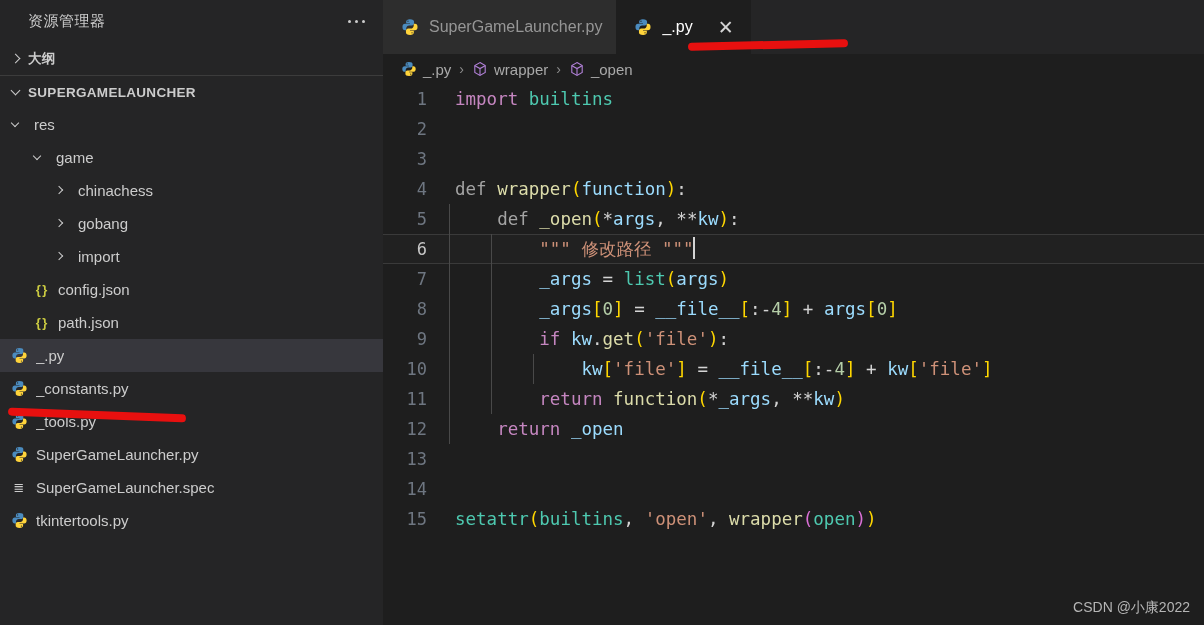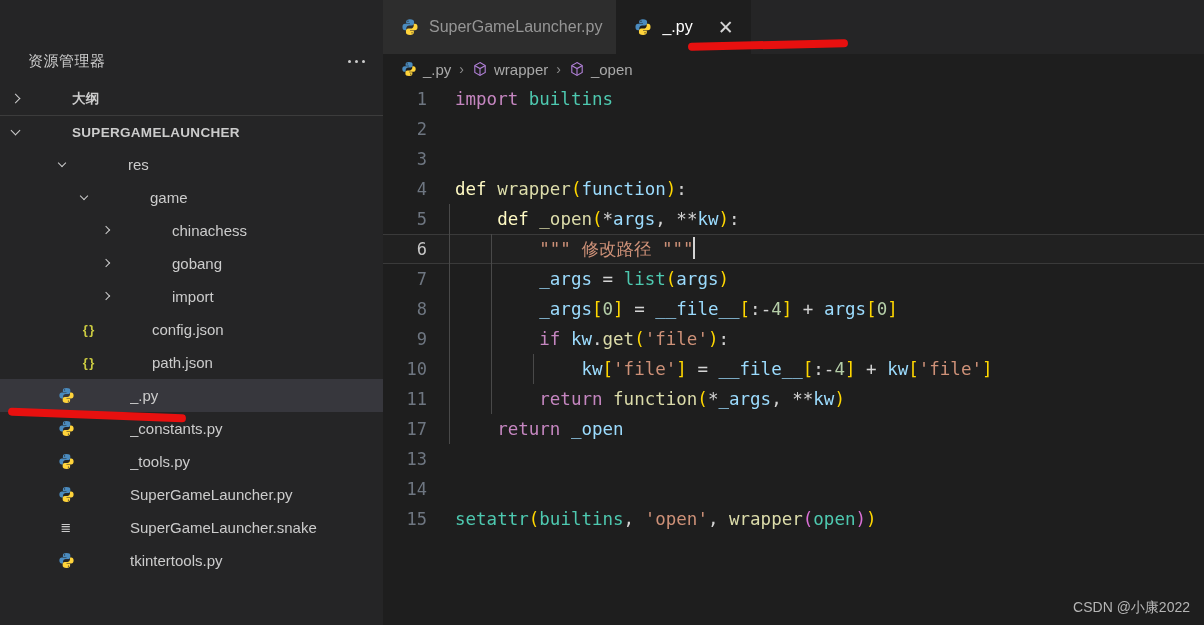--- a/index.html
+++ b/index.html
@@ -18,21 +18,20 @@
     background: #252526;
     flex: 0 0 383px;
     position: relative;
     overflow: hidden;
   }
   .sb-title-row {
     height: 42px;
     display: flex; align-items: center;
     padding: 0 12px 0 28px;
     color: #bbbbbb;
-    margin-top: 40px;
   }
   .sb-title {
     font-size: 15px;
     letter-spacing: .5px;
     flex: 1;
     color: #cccccc;
   }
   .sb-dots {
     display: flex; gap: 4px; align-items: center;
     padding: 6px 6px;
@@ -41,21 +40,20 @@
   .sb-dots i { width: 3px; height: 3px; background: #cccccc; border-radius: 50%; display: block; }
 
   .section-head {
     height: 33px;
     display: flex; align-items: center;
     font-size: 13.5px; font-weight: bold;
     color: #cccccc;
     padding-left: 8px;
     letter-spacing: .3px;
     cursor: pointer;
-    gap: 44px;
   }
   .section-head.border-top { border-top: 1px solid #3c3c3c; }
   .chev {
     width: 16px; height: 16px;
     flex: 0 0 16px;
     margin-right: 4px;
     position: relative;
   }
   .chev::before {
     content: "";
@@ -73,21 +71,20 @@
   .chev.sm::before { width: 5px; height: 5px; border-width: 1.2px; }
 
   .tree { padding-top: 0px; }
   .row {
     height: 33px;
     display: flex; align-items: center;
     font-size: 15px;
     color: #cccccc;
     cursor: pointer;
     white-space: nowrap;
-    gap: 47px;
   }
   .row.selected { background: #37373d; }
   .row .ind { flex: 0 0 auto; }
   .icon-slot {
     width: 22px; height: 22px;
     flex: 0 0 22px;
     display: flex; align-items: center; justify-content: center;
     margin-right: 6px;
   }
   .label { overflow: hidden; text-overflow: ellipsis; }
@@ -181,21 +178,21 @@
   
   .guide {
     position: absolute;
     width: 1px;
     background: #494949;
     top: 0; bottom: 0;
   }
 
   
   .kw   { color: #C586C0; }   
-  .kw2  { color: #fef9c3; }   
+  .kw2  { color: #a3a3a3; }   
   .fn   { color: #DCDCAA; }   
   .cls  { color: #4EC9B0; }   
   .var  { color: #9CDCFE; }   
   .str  { color: #CE9178; }   
   .num  { color: #B5CEA8; }   
   .op   { color: #D4D4D4; }   
   .p1   { color: #FFD700; }   
   .p2   { color: #DA70D6; }   
 
   .cursor {
@@ -339,21 +336,21 @@
               <path fill="#FFD43B" d="M8.1 15c2.2 0 3.3-.8 3.3-2.2v-1.5H8v-.5h4.4c1.4 0 2.3-.9 2.3-2.8S13.8 5.2 12.4 5.2h-1.1v1.6c0 1.4-1.2 2.6-2.6 2.6H6.4c-1.1 0-2 .9-2 2v1.4C4.4 14.2 5.5 15 8.1 15zm1.7-1.2c-.3 0-.6-.3-.6-.6s.3-.6.6-.6.6.3.6.6-.3.6-.6.6z"></path>
             </svg>
           </span>
           <span class="label">SuperGameLauncher.py</span>
         </div>
         <div class="row">
           <span class="ind" style="width: 8px;"></span>
           <span class="icon-slot">
             <span class="spec-ic">≣</span>
           </span>
-          <span class="label">SuperGameLauncher.snake</span>
+          <span class="label">SuperGameLauncher.spec</span>
         </div>
         <div class="row">
           <span class="ind" style="width: 8px;"></span>
           <span class="icon-slot">
             <svg width="17" height="17" viewBox="0 0 16 16">
               <path fill="#4B8BBE" d="M7.9 1C5.7 1 4.6 1.8 4.6 3.2v1.5h3.4v.5H3.6C2.2 5.2 1.3 6.1 1.3 8s.9 2.8 2.3 2.8h1.1V9.2c0-1.4 1.2-2.6 2.6-2.6h2.3c1.1 0 2-.9 2-2V3.2C11.6 1.8 10.5 1 7.9 1zM6.2 2.2c.3 0 .6.3.6.6s-.3.6-.6.6-.6-.3-.6-.6.3-.6.6-.6z"></path>
               <path fill="#FFD43B" d="M8.1 15c2.2 0 3.3-.8 3.3-2.2v-1.5H8v-.5h4.4c1.4 0 2.3-.9 2.3-2.8S13.8 5.2 12.4 5.2h-1.1v1.6c0 1.4-1.2 2.6-2.6 2.6H6.4c-1.1 0-2 .9-2 2v1.4C4.4 14.2 5.5 15 8.1 15zm1.7-1.2c-.3 0-.6-.3-.6-.6s.3-.6.6-.6.6.3.6.6-.3.6-.6.6z"></path>
             </svg>
           </span>
           <span class="label">tkintertools.py</span>
@@ -423,21 +420,21 @@
         <div class="line"><span class="ln">2</span><span class="code"></span></div>
         <div class="line"><span class="ln">3</span><span class="code"></span></div>
         <div class="line"><span class="ln">4</span><span class="code"><span class="kw2">def</span> <span class="fn">wrapper</span><span class="p1">(</span><span class="var">function</span><span class="p1">)</span><span class="op">:</span></span></div>
         <div class="line"><span class="ln">5</span><span class="code"><span class="guide" style="left:0px"></span>    <span class="kw2">def</span> <span class="fn">_open</span><span class="p1">(</span><span class="op">*</span><span class="var">args</span><span class="op">,</span> <span class="op">*</span><span class="op">*</span><span class="var">kw</span><span class="p1">)</span><span class="op">:</span></span></div>
         <div class="line current"><span class="ln">6</span><span class="code"><span class="guide" style="left:0px"></span><span class="guide" style="left:42.2px"></span>        <span class="str">""" 修改路径 """</span><span class="cursor"></span></span></div>
         <div class="line"><span class="ln">7</span><span class="code"><span class="guide" style="left:0px"></span><span class="guide" style="left:42.2px"></span>        <span class="var">_args</span> <span class="op">=</span> <span class="cls">list</span><span class="p1">(</span><span class="var">args</span><span class="p1">)</span></span></div>
         <div class="line"><span class="ln">8</span><span class="code"><span class="guide" style="left:0px"></span><span class="guide" style="left:42.2px"></span>        <span class="var">_args</span><span class="p1">[</span><span class="num">0</span><span class="p1">]</span> <span class="op">=</span> <span class="var">__file__</span><span class="p1">[</span><span class="op">:</span><span class="op">-</span><span class="num">4</span><span class="p1">]</span> <span class="op">+</span> <span class="var">args</span><span class="p1">[</span><span class="num">0</span><span class="p1">]</span></span></div>
         <div class="line"><span class="ln">9</span><span class="code"><span class="guide" style="left:0px"></span><span class="guide" style="left:42.2px"></span>        <span class="kw">if</span> <span class="var">kw</span><span class="op">.</span><span class="fn">get</span><span class="p1">(</span><span class="str">'file'</span><span class="p1">)</span><span class="op">:</span></span></div>
         <div class="line"><span class="ln">10</span><span class="code"><span class="guide" style="left:0px"></span><span class="guide" style="left:42.2px"></span><span class="guide" style="left:84.4px"></span>            <span class="var">kw</span><span class="p1">[</span><span class="str">'file'</span><span class="p1">]</span> <span class="op">=</span> <span class="var">__file__</span><span class="p1">[</span><span class="op">:</span><span class="op">-</span><span class="num">4</span><span class="p1">]</span> <span class="op">+</span> <span class="var">kw</span><span class="p1">[</span><span class="str">'file'</span><span class="p1">]</span></span></div>
         <div class="line"><span class="ln">11</span><span class="code"><span class="guide" style="left:0px"></span><span class="guide" style="left:42.2px"></span>        <span class="kw">return</span> <span class="fn">function</span><span class="p1">(</span><span class="op">*</span><span class="var">_args</span><span class="op">,</span> <span class="op">*</span><span class="op">*</span><span class="var">kw</span><span class="p1">)</span></span></div>
-        <div class="line"><span class="ln">17</span><span class="code"><span class="guide" style="left:0px"></span>    <span class="kw">return</span> <span class="var">_open</span></span></div>
+        <div class="line"><span class="ln">12</span><span class="code"><span class="guide" style="left:0px"></span>    <span class="kw">return</span> <span class="var">_open</span></span></div>
         <div class="line"><span class="ln">13</span><span class="code"></span></div>
         <div class="line"><span class="ln">14</span><span class="code"></span></div>
         <div class="line"><span class="ln">15</span><span class="code"><span class="cls">setattr</span><span class="p1">(</span><span class="cls">builtins</span><span class="op">,</span> <span class="str">'open'</span><span class="op">,</span> <span class="fn">wrapper</span><span class="p2">(</span><span class="cls">open</span><span class="p2">)</span><span class="p1">)</span></span></div>
       </div>
 
     <div class="watermark">CSDN @小康2022</div>
   </div>
 
   <div class="ann" id="ann-tab"></div>
   <div class="ann" id="ann-file"></div>

